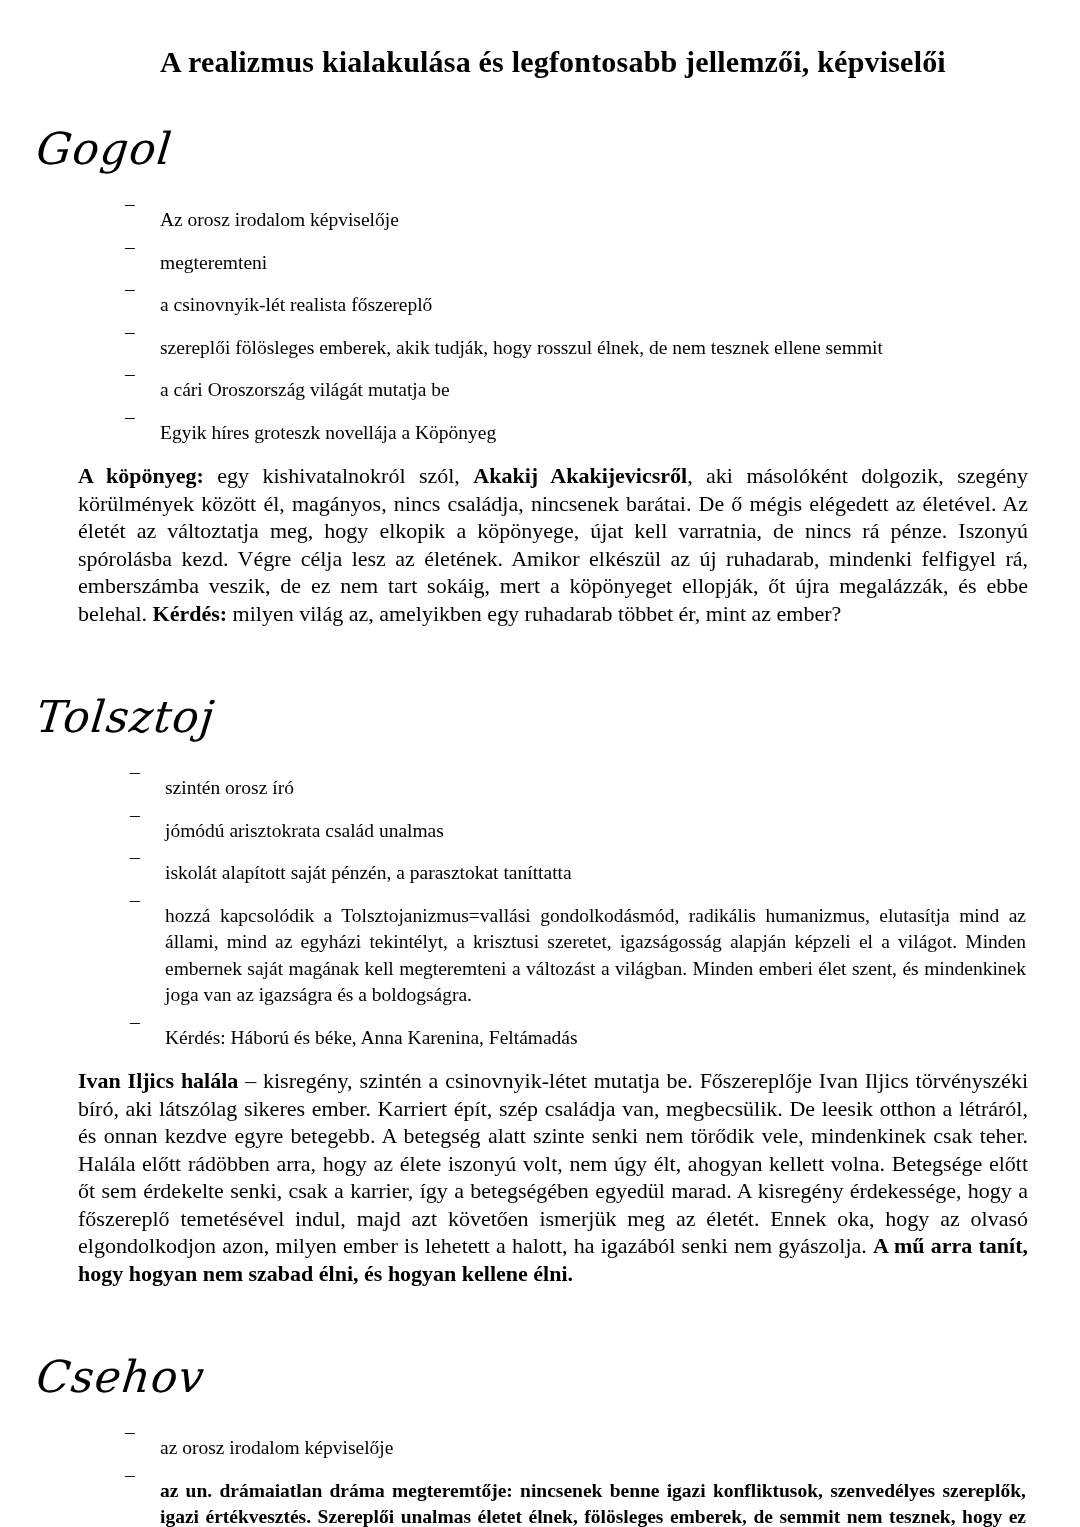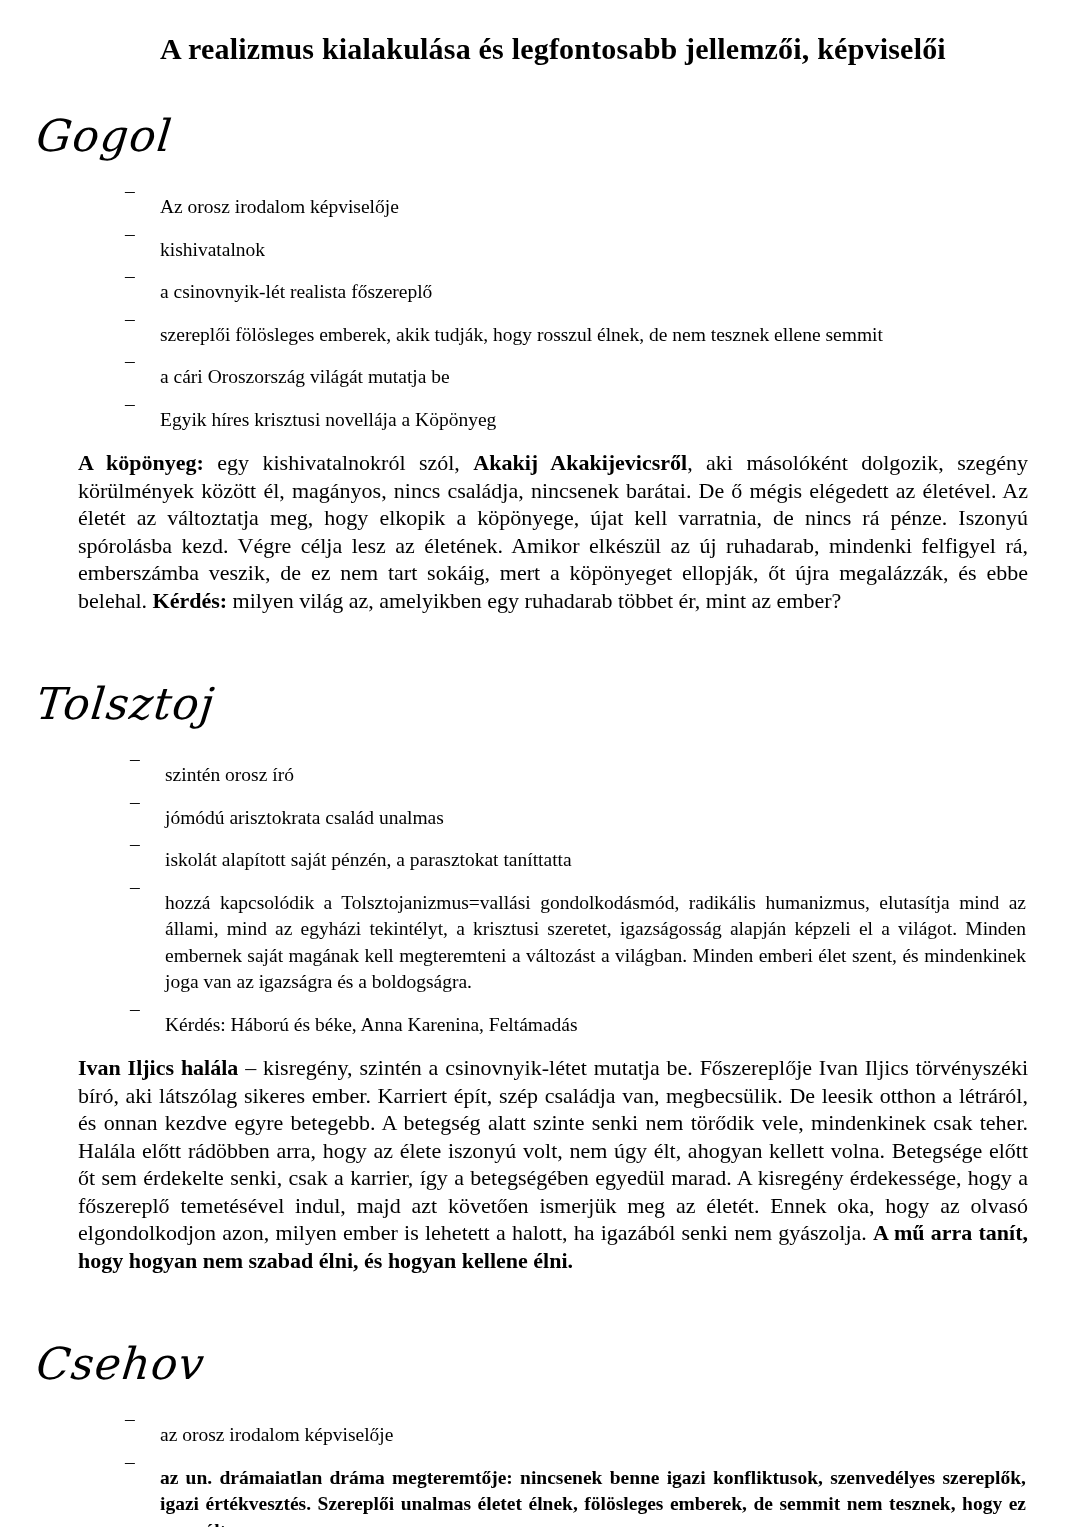--- a/index.html
+++ b/index.html
@@ -11,21 +11,21 @@
     width: 1080px;
     height: 1527px;
     font-family: "Liberation Serif", serif;
     color: #000000;
     overflow: hidden;
   }
   .page {
     box-sizing: border-box;
     width: 1080px;
     height: 1527px;
-    padding: 24px 52px 0 78px;
+    padding: 37px 52px 0 78px;
   }
   .title {
     font-size: 30px;
     font-weight: bold;
     text-align: center;
     margin: 8px 0 26px 0;
     letter-spacing: 0.2px;
   }
   .script-heading {
     font-family: "DejaVu Serif", serif;
@@ -78,37 +78,37 @@
 
   <section>
     <div class="heading-row"><span class="script-heading">Gogol</span></div>
     <ul class="bullets">
       <li class="bullet">
           <span class="dash">–</span>
           <span class="btext">Az orosz irodalom képviselője</span>
         </li>
       <li class="bullet">
           <span class="dash">–</span>
-          <span class="btext">kishivatalnok</span>
+          <span class="btext">megteremteni</span>
         </li>
       <li class="bullet">
           <span class="dash">–</span>
           <span class="btext">a csinovnyik-lét realista főszereplő</span>
         </li>
       <li class="bullet">
           <span class="dash">–</span>
           <span class="btext">szereplői fölösleges emberek, akik tudják, hogy rosszul élnek, de nem tesznek ellene semmit</span>
         </li>
       <li class="bullet">
           <span class="dash">–</span>
           <span class="btext">a cári Oroszország világát mutatja be</span>
         </li>
       <li class="bullet">
           <span class="dash">–</span>
-          <span class="btext">Egyik híres krisztusi novellája a Köpönyeg</span>
+          <span class="btext">Egyik híres groteszk novellája a Köpönyeg</span>
         </li>
     </ul>
     <p class="para"><span class="bold">A köpönyeg:</span><span> egy kishivatalnokról szól, </span><span class="bold">Akakij Akakijevicsről</span><span>, aki másolóként dolgozik, szegény körülmények között él, magányos, nincs családja, nincsenek barátai. De ő mégis elégedett az életével. Az életét az változtatja meg, hogy elkopik a köpönyege, újat kell varratnia, de nincs rá pénze. Iszonyú spórolásba kezd. Végre célja lesz az életének. Amikor elkészül az új ruhadarab, mindenki felfigyel rá, emberszámba veszik, de ez nem tart sokáig, mert a köpönyeget ellopják, őt újra megalázzák, és ebbe belehal. </span><span class="bold">Kérdés:</span><span> milyen világ az, amelyikben egy ruhadarab többet ér, mint az ember?</span></p>
   </section>
 
   <section>
     <div class="heading-row"><span class="script-heading mt-lg">Tolsztoj</span></div>
     <ul class="bullets indent-more">
       <li class="bullet">
           <span class="dash">–</span>

